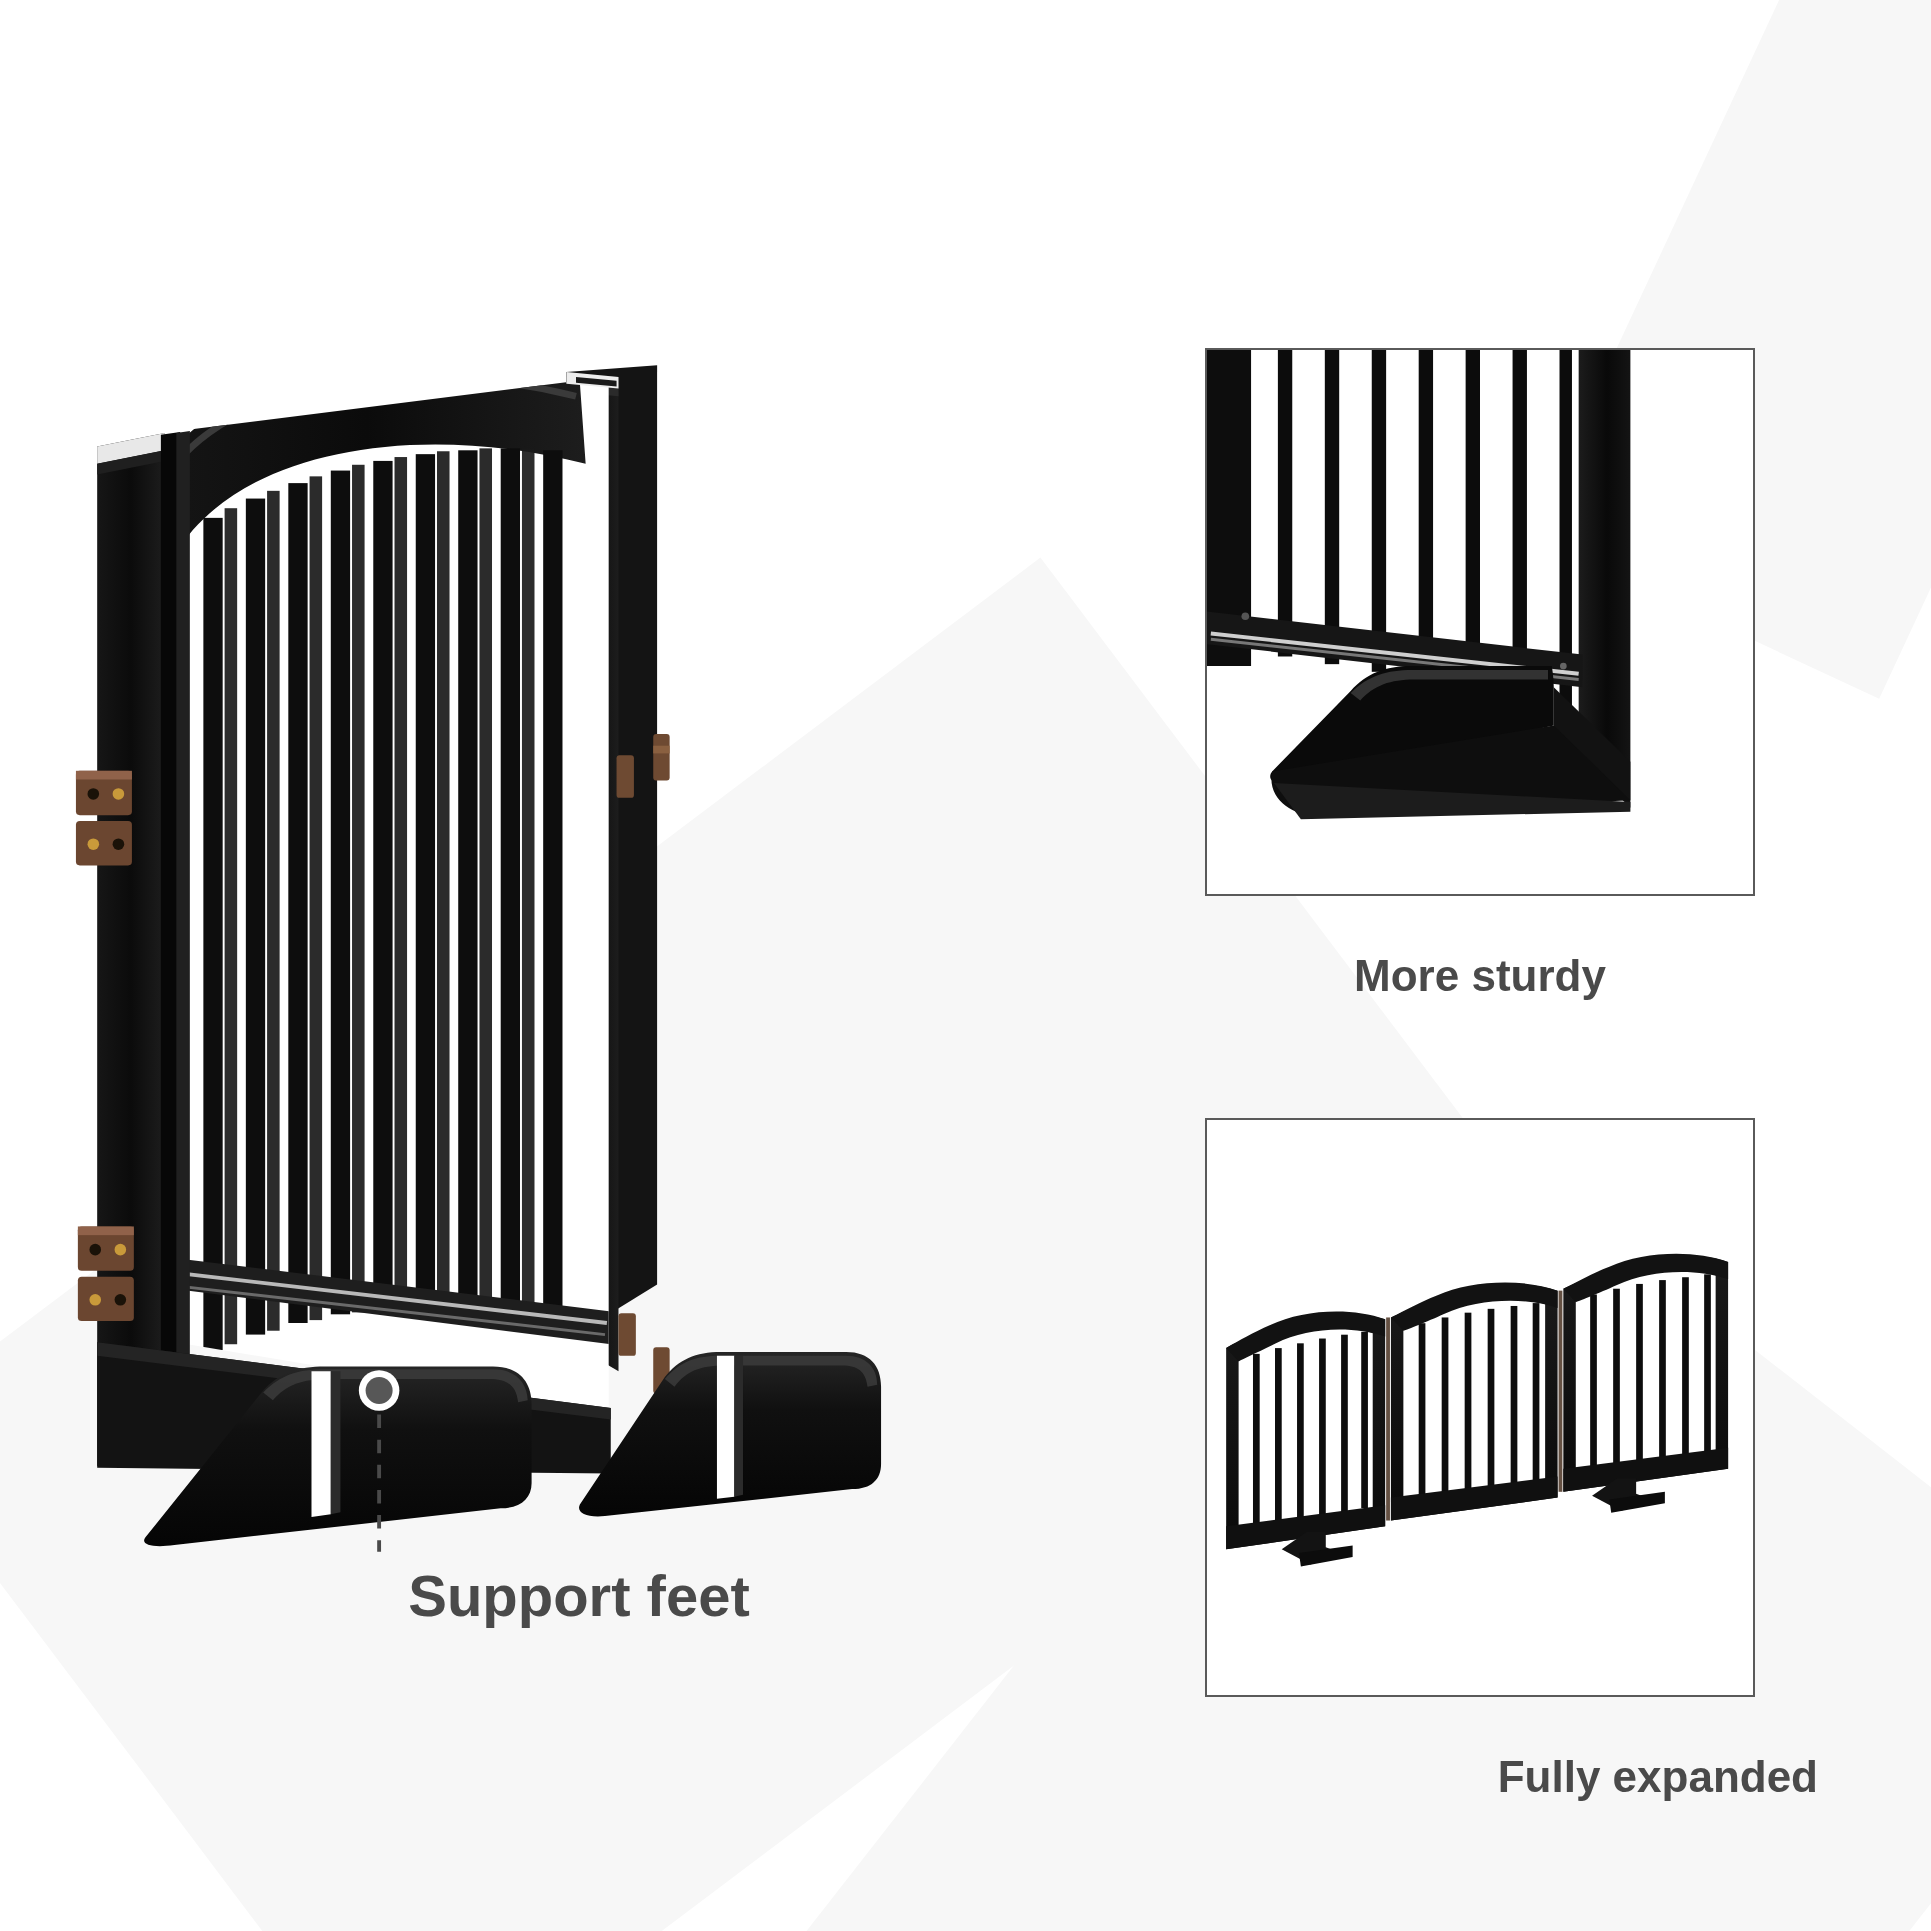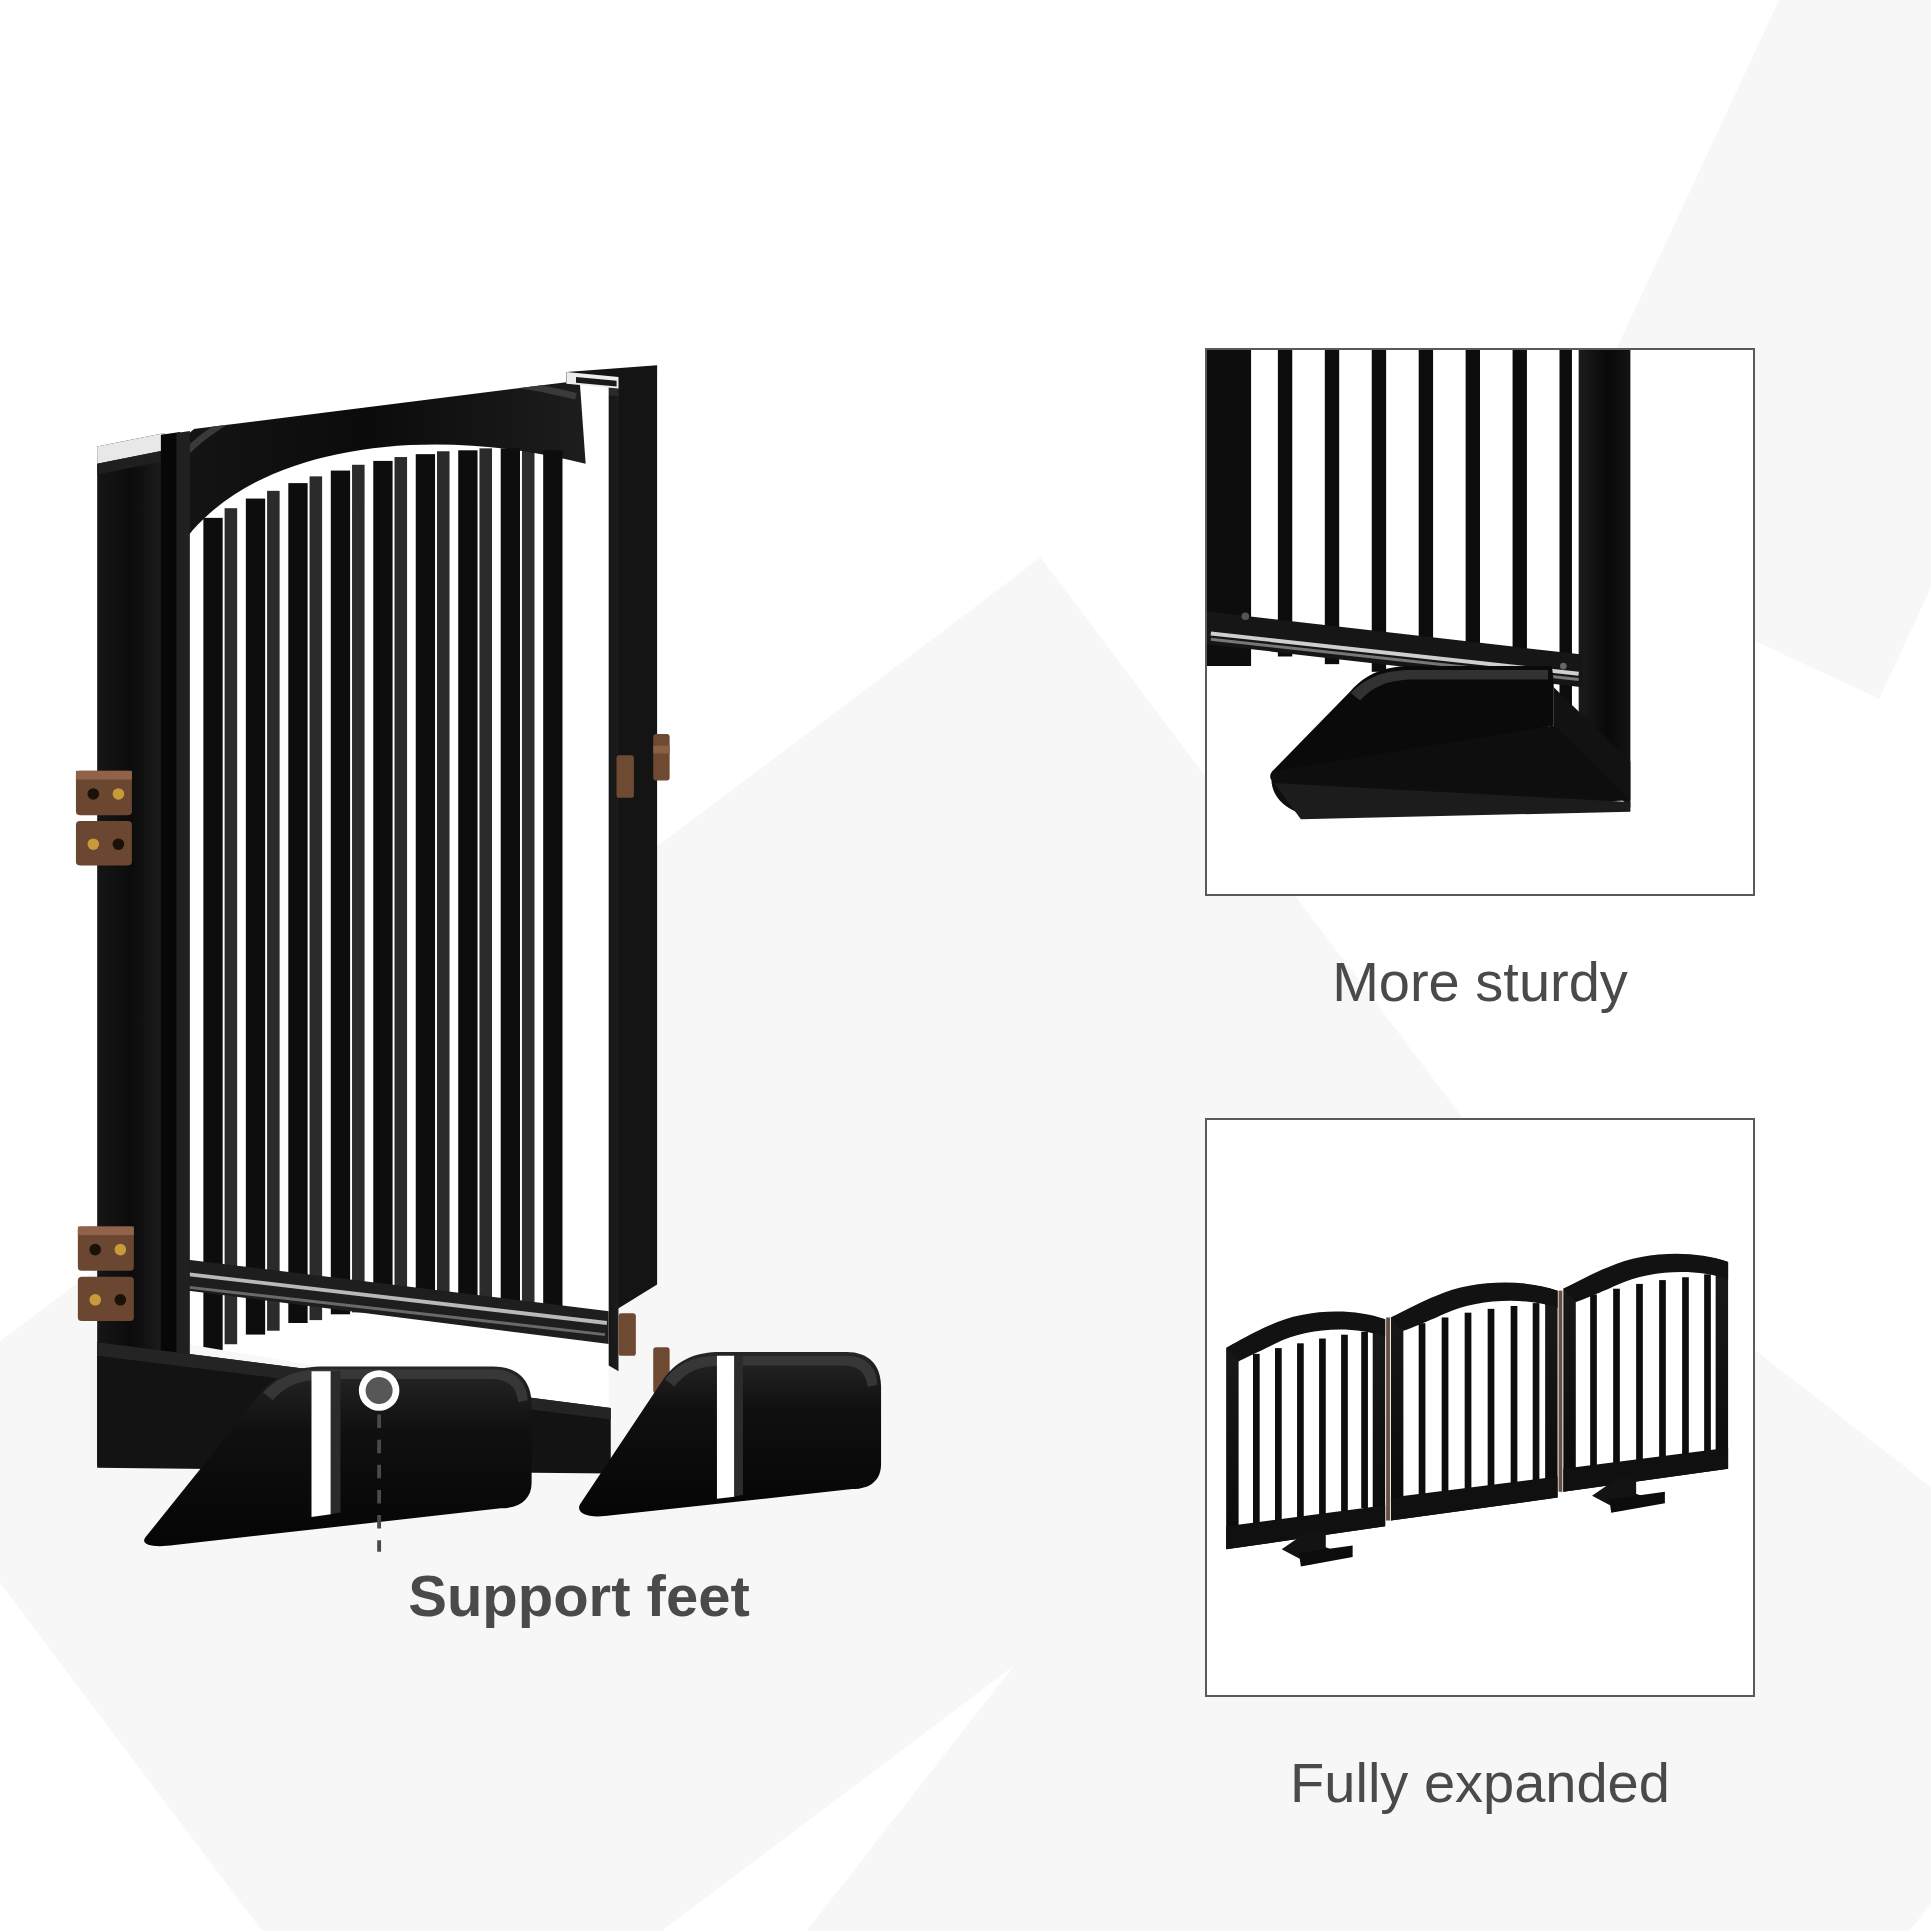--- a/index.html
+++ b/index.html
@@ -116,28 +116,28 @@
     overflow: hidden;
   }
   #panel-sturdy  { left: 1205px; top: 348px;  width: 550px; height: 548px; }
   #panel-expanded{ left: 1205px; top: 1118px; width: 550px; height: 579px; }
   .panel-svg { display: block; width: 100%; height: 100%; }
 
   .panel-caption {
     position: absolute;
     width: 676px;
     text-align: center;
-    font-size: 56px;
-    font-weight: 400;
+    font-size: 44px;
+    font-weight: 700;
     color: #4a4a4a;
     line-height: 1;
     white-space: nowrap;
   }
   #caption-sturdy   { left: 1142px; top: 954px; }
-  #caption-expanded { left: 1142px; top: 1755px; }
+  #caption-expanded { left: 1142px; top: 1755px; text-align: right; }
 </style>
 </head>
 <body>
 
 <div id="stage">
 
   <div class="wm wm-a"></div>
   <div class="wm wm-b"></div>
   <div class="wm wm-c"></div>
 

